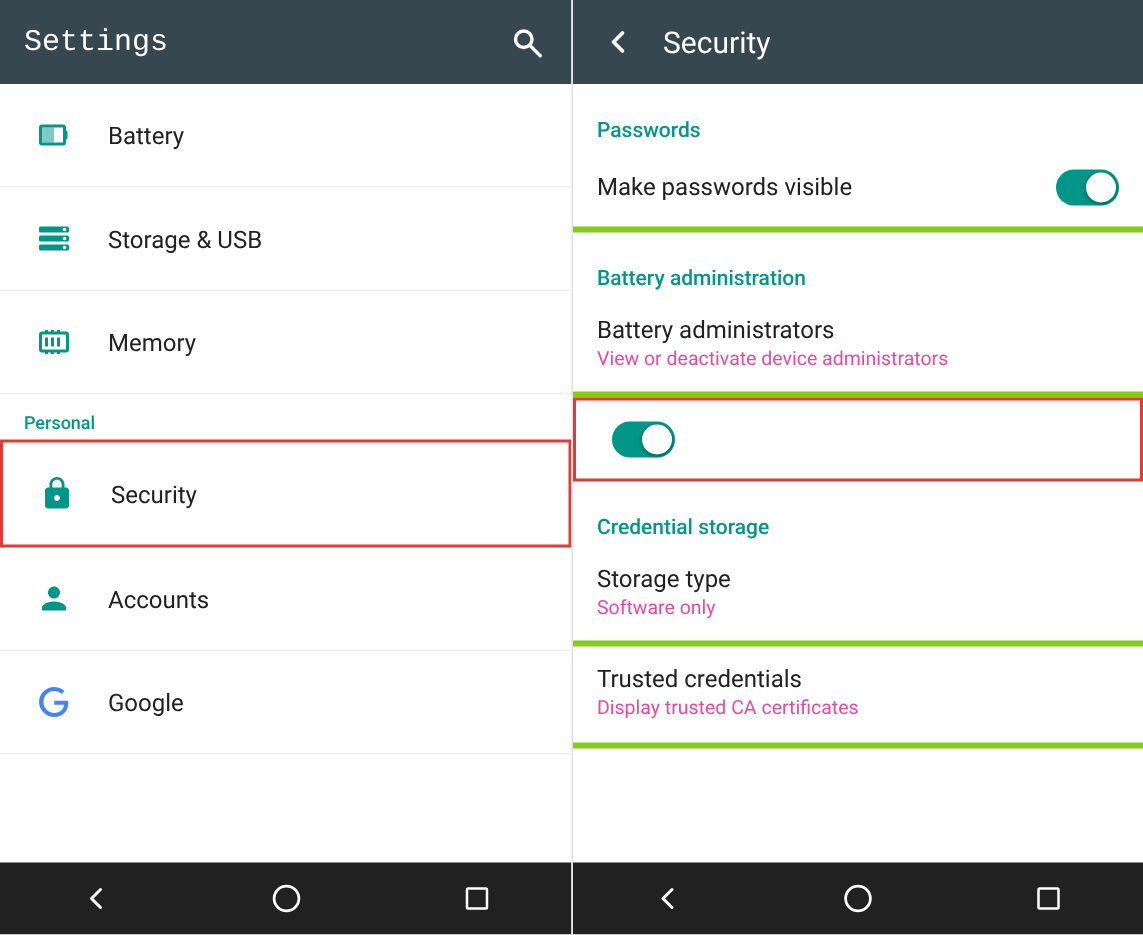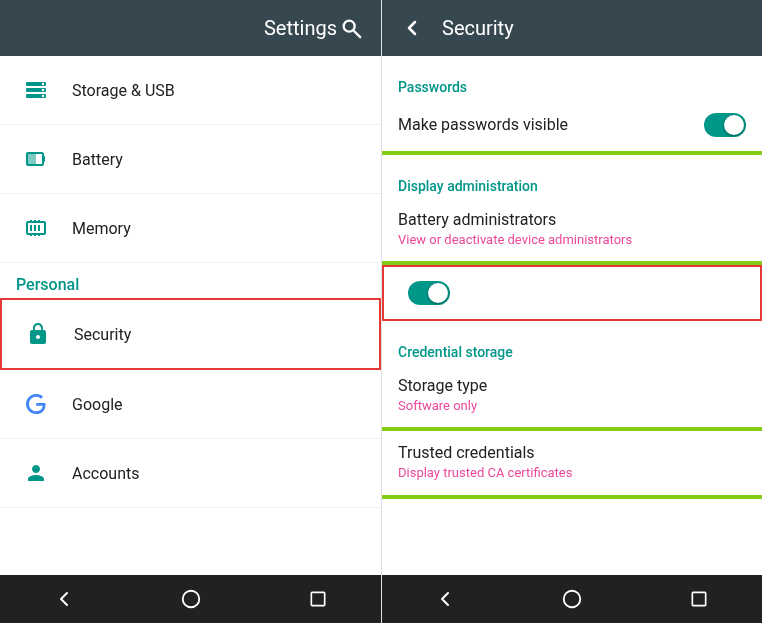--- a/index.html
+++ b/index.html
@@ -20,22 +20,23 @@
       flex-direction: column;
       background: #fff;
     }
 
     .left-header {
       background: #37474f;
       color: #fff;
       height: 56px;
       display: flex;
       align-items: center;
-      justify-content: flex-end;
+      justify-content: space-between;
       padding: 0 16px;
+      font-family: Liberation Mono, monospace;
     }
 
     .left-header-title {
       font-size: 20px;
       font-weight: 400;
       color: #fff;
     }
 
     .left-content {
       flex: 1;
@@ -65,21 +66,21 @@
       flex-shrink: 0;
     }
 
     .item-text {
       font-size: 16px;
       color: #212121;
     }
 
     .section-label {
       padding: 12px 16px 4px 16px;
-      font-size: 16px;
+      font-size: 12px;
       color: #009688;
       font-weight: 500;
     }
 
     .left-nav-bar {
       background: #212121;
       height: 48px;
       display: flex;
       align-items: center;
       justify-content: space-around;
@@ -204,40 +205,40 @@
         <line x1="15" y1="15" x2="22" y2="22"></line>
       </svg>
     </div>
   </div>
 
   <div class="left-content">
 
     <div class="settings-item">
       <div class="item-icon">
         <svg width="24" height="24" viewBox="0 0 24 24" fill="#009688">
+          <rect x="3" y="6" width="16" height="12" rx="1" fill="none" stroke="#009688" stroke-width="2"></rect>
+          <rect x="19" y="9" width="2" height="6" rx="1" fill="#009688"></rect>
+          <rect x="4" y="7" width="8" height="10" rx="0.5" fill="#009688" opacity="0.5"></rect>
+        </svg>
+      </div>
+      <span class="item-text">Battery</span>
+    </div>
+
+    <div class="settings-item">
+      <div class="item-icon">
+        <svg width="24" height="24" viewBox="0 0 24 24" fill="#009688">
           <rect x="2" y="4" width="20" height="4" rx="1"></rect>
           <rect x="2" y="10" width="20" height="4" rx="1"></rect>
           <rect x="2" y="16" width="20" height="4" rx="1"></rect>
           <circle cx="19" cy="6" r="1.2" fill="white"></circle>
           <circle cx="19" cy="12" r="1.2" fill="white"></circle>
           <circle cx="19" cy="18" r="1.2" fill="white"></circle>
         </svg>
       </div>
       <span class="item-text">Storage &amp; USB</span>
-    </div>
-
-    <div class="settings-item">
-      <div class="item-icon">
-        <svg width="24" height="24" viewBox="0 0 24 24" fill="#009688">
-          <rect x="3" y="6" width="16" height="12" rx="1" fill="none" stroke="#009688" stroke-width="2"></rect>
-          <rect x="19" y="9" width="2" height="6" rx="1" fill="#009688"></rect>
-          <rect x="4" y="7" width="8" height="10" rx="0.5" fill="#009688" opacity="0.5"></rect>
-        </svg>
-      </div>
-      <span class="item-text">Battery</span>
     </div>
 
     <div class="settings-item">
       <div class="item-icon">
         <svg width="24" height="24" viewBox="0 0 24 24" fill="#009688">
           <rect x="3" y="6" width="18" height="12" rx="1" fill="none" stroke="#009688" stroke-width="2"></rect>
           <rect x="6" y="9" width="2" height="6" fill="#009688"></rect>
           <rect x="10" y="9" width="2" height="6" fill="#009688"></rect>
           <rect x="14" y="9" width="2" height="6" fill="#009688"></rect>
           <line x1="7" y1="4" x2="7" y2="6" stroke="#009688" stroke-width="2"></line>
@@ -258,34 +259,34 @@
       <div class="item-icon">
         <svg width="24" height="24" viewBox="0 0 24 24" fill="#009688">
           <path d="M18 8h-1V6c0-2.76-2.24-5-5-5S7 3.24 7 6v2H6c-1.1 0-2 .9-2 2v10c0 1.1.9 2 2 2h12c1.1 0 2-.9 2-2V10c0-1.1-.9-2-2-2zm-6 9c-1.1 0-2-.9-2-2s.9-2 2-2 2 .9 2 2-.9 2-2 2zm3.1-9H8.9V6c0-1.71 1.39-3.1 3.1-3.1 1.71 0 3.1 1.39 3.1 3.1v2z"></path>
         </svg>
       </div>
       <span class="item-text">Security</span>
     </div>
 
     <div class="settings-item">
       <div class="item-icon">
+        <svg width="24" height="24" viewBox="0 0 24 24" fill="#009688">
+          <path d="M12 12c2.21 0 4-1.79 4-4s-1.79-4-4-4-4 1.79-4 4 1.79 4 4 4zm0 2c-2.67 0-8 1.34-8 4v2h16v-2c0-2.66-5.33-4-8-4z"></path>
+        </svg>
+      </div>
+      <span class="item-text">Accounts</span>
+    </div>
+
+    <div class="settings-item">
+      <div class="item-icon">
         <svg width="24" height="24" viewBox="0 0 24 24">
           <path d="M21.35 11.1H12.18V13.83H18.69C18.36 17.64 15.19 19.27 12.19 19.27C8.36 19.27 5 16.25 5 12C5 7.9 8.2 4.73 12.2 4.73C15.29 4.73 17.1 6.7 17.1 6.7L19 4.72C19 4.72 16.56 2 12.1 2C6.42 2 2.03 6.8 2.03 12C2.03 17.05 6.16 22 12.25 22C17.6 22 21.5 18.33 21.5 12.91C21.5 11.76 21.35 11.1 21.35 11.1Z" fill="#4285F4"></path>
         </svg>
       </div>
       <span class="item-text">Google</span>
-    </div>
-
-    <div class="settings-item">
-      <div class="item-icon">
-        <svg width="24" height="24" viewBox="0 0 24 24" fill="#009688">
-          <path d="M12 12c2.21 0 4-1.79 4-4s-1.79-4-4-4-4 1.79-4 4 1.79 4 4 4zm0 2c-2.67 0-8 1.34-8 4v2h16v-2c0-2.66-5.33-4-8-4z"></path>
-        </svg>
-      </div>
-      <span class="item-text">Accounts</span>
     </div>
   </div>
 
   <div class="left-nav-bar">
     <div class="nav-icon">
       <svg width="24" height="24" viewBox="0 0 24 24" fill="none" stroke="white" stroke-width="2" stroke-linecap="round" stroke-linejoin="round">
         <polyline points="15 18 9 12 15 6"></polyline>
       </svg>
     </div>
     <div class="nav-icon">
@@ -315,21 +316,21 @@
 
     <div class="section-header">Passwords</div>
 
     <div class="security-item">
       <div class="security-item-text">
         <div class="security-item-title">Make passwords visible</div>
       </div>
       <div class="toggle"></div>
     </div>
 
-    <div class="section-header">Display administration</div>
+    <div class="section-header">Battery administration</div>
 
     <div class="security-item">
       <div class="security-item-text">
         <div class="security-item-title">Battery administrators</div>
         <div class="security-item-subtitle">View or deactivate device administrators</div>
       </div>
     </div>
 
     <div class="security-item highlighted">
       <div class="toggle"></div>

